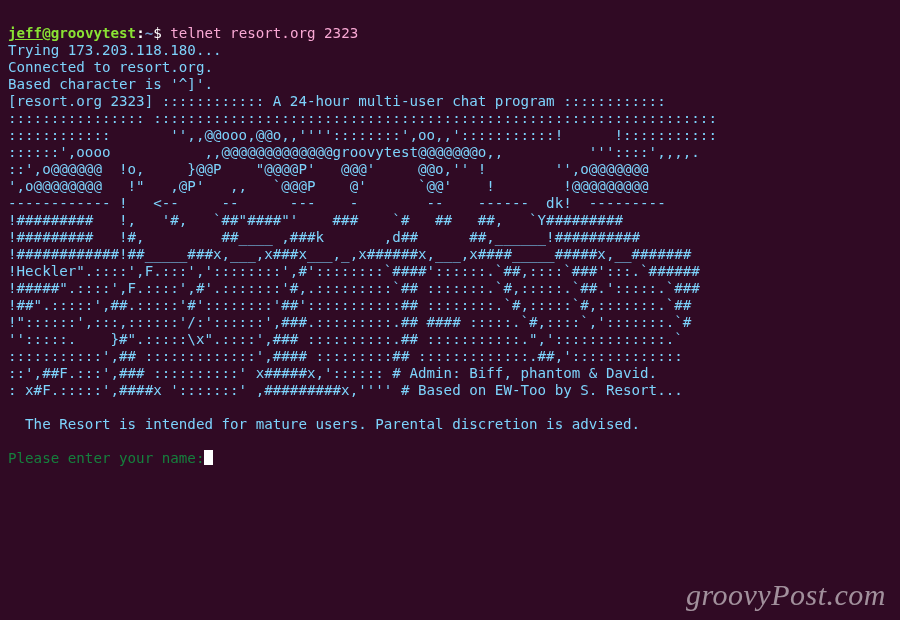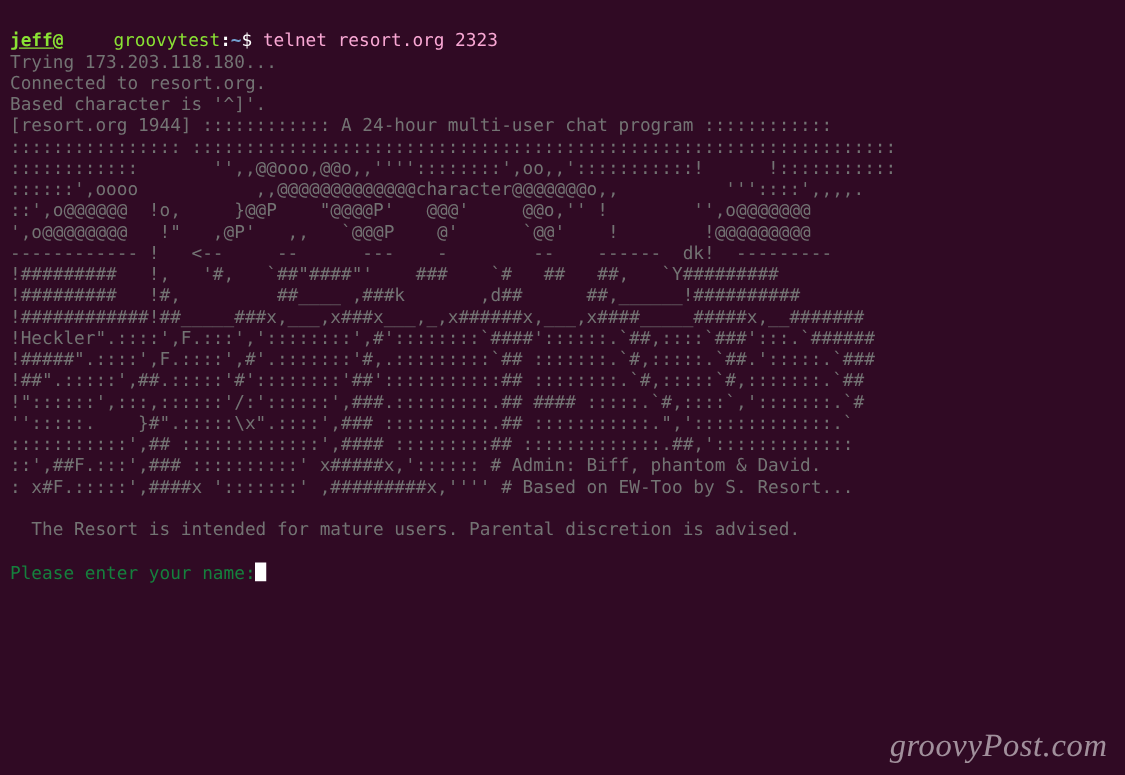--- a/index.html
+++ b/index.html
@@ -13,58 +13,58 @@
   .terminal {
     font-family: "DejaVu Sans Mono", "Liberation Mono", "Ubuntu Mono", monospace;
     font-size: 14.2px;
     line-height: 17px;
     color: #ffffff;
     padding: 8px 10px 10px 8px;
     white-space: pre;
     letter-spacing: 0;
   }
   .prompt-user { color: #8ae234; font-weight: bold; text-decoration: underline; }
-  .prompt-host { color: #8ae234; font-weight: normal; padding-left: 40px; }
+  .prompt-host { color: #8ae234; font-weight: bold; }
   .prompt-sep  { color: #ffffff; font-weight: bold; }
   .prompt-path { color: #729fcf; font-weight: bold; }
   .prompt-dollar { color: #ffffff; }
   .cmd { color: #f9a8d4; }
-  .body { color: #737373; }
+  .body { color: #7dd3fc; }
   .input-line { color: #15803d; }
   .cursor {
     display: inline-block;
     width: 9px;
     height: 15px;
     background: #ffffff;
     vertical-align: -2px;
   }
   .watermark {
     position: absolute;
     right: 14px;
     bottom: 8px;
     font-family: Georgia, "Times New Roman", serif;
     font-style: italic;
-    font-size: 26px;
+    font-size: 30px;
     color: rgba(255,255,255,0.55);
     pointer-events: none;
     letter-spacing: 0.5px;
   }
 </style>
 </head>
 <body>
 
 <div class="terminal">
 <span><span class="prompt-user">jeff</span><span class="prompt-user">@</span><span class="prompt-host">groovytest</span><span class="prompt-sep">:</span><span class="prompt-path">~</span><span class="prompt-dollar">$ </span></span><span class="cmd">telnet resort.org 2323</span>
 <span class="body">Trying 173.203.118.180...</span>
 <span class="body">Connected to resort.org.</span>
 <span class="body">Based character is '^]'.</span>
-<span class="body">[resort.org 1944] :::::::::::: A 24-hour multi-user chat program ::::::::::::</span>
+<span class="body">[resort.org 2323] :::::::::::: A 24-hour multi-user chat program ::::::::::::</span>
 <span class="body">:::::::::::::::: ::::::::::::::::::::::::::::::::::::::::::::::::::::::::::::::::::</span>
 <span class="body">::::::::::::       '',,@@ooo,@@o,,''''::::::::',oo,,':::::::::::!      !:::::::::::</span>
-<span class="body">::::::',oooo           ,,@@@@@@@@@@@@@character@@@@@@@o,,          '''::::',,,,.</span>
+<span class="body">::::::',oooo           ,,@@@@@@@@@@@@@groovytest@@@@@@@o,,          '''::::',,,,.</span>
 <span class="body">::',o@@@@@@  !o,     }@@P    "@@@@P'   @@@'     @@o,'' !        '',o@@@@@@@</span>
 <span class="body">',o@@@@@@@@   !"   ,@P'   ,,   `@@@P    @'      `@@'    !        !@@@@@@@@@</span>
 <span class="body">------------ !   &lt;--     --      ---    -        --    ------  dk!  ---------</span>
 <span class="body">!#########   !,   '#,   `##"####"'    ###    `#   ##   ##,   `Y#########</span>
 <span class="body">!#########   !#,         ##____ ,###k       ,d##      ##,______!##########</span>
 <span class="body">!############!##_____###x,___,x###x___,_,x######x,___,x####_____#####x,__#######</span>
 <span class="body">!Heckler".::::',F.:::','::::::::',#'::::::::`####'::::::.`##,::::`###':::.`######</span>
 <span class="body">!#####".::::',F.::::',#'.:::::::'#,.:::::::::`## :::::::.`#,:::::.`##.':::::.`###</span>
 <span class="body">!##".:::::',##.:::::'#'::::::::'##':::::::::::## ::::::::.`#,:::::`#,:::::::.`##</span>
 <span class="body">!"::::::',:::,::::::'/:'::::::',###.:::::::::.## #### :::::.`#,::::`,':::::::.`#</span>

